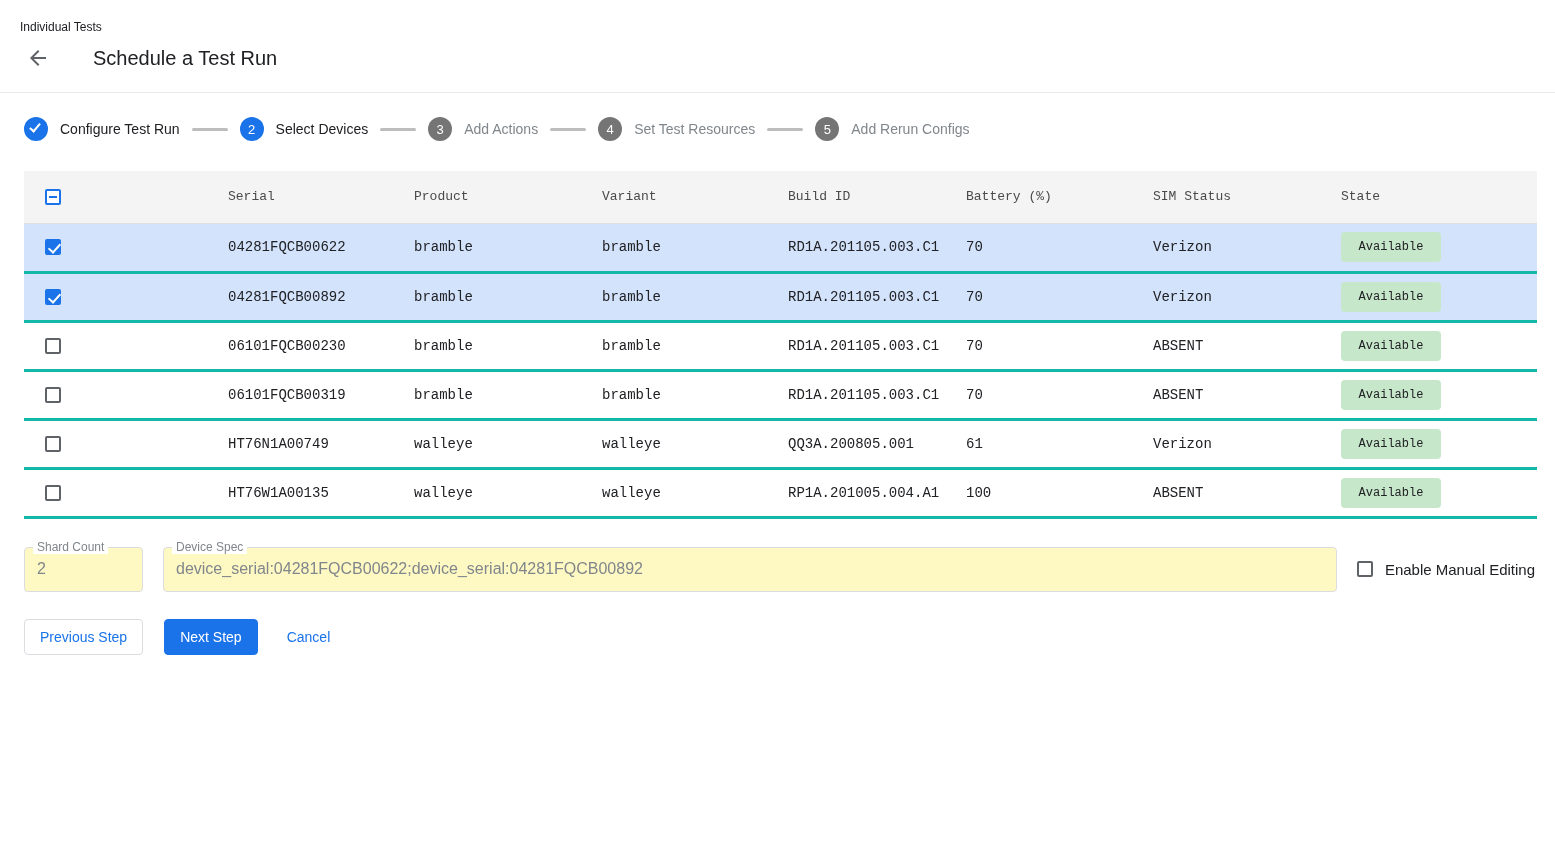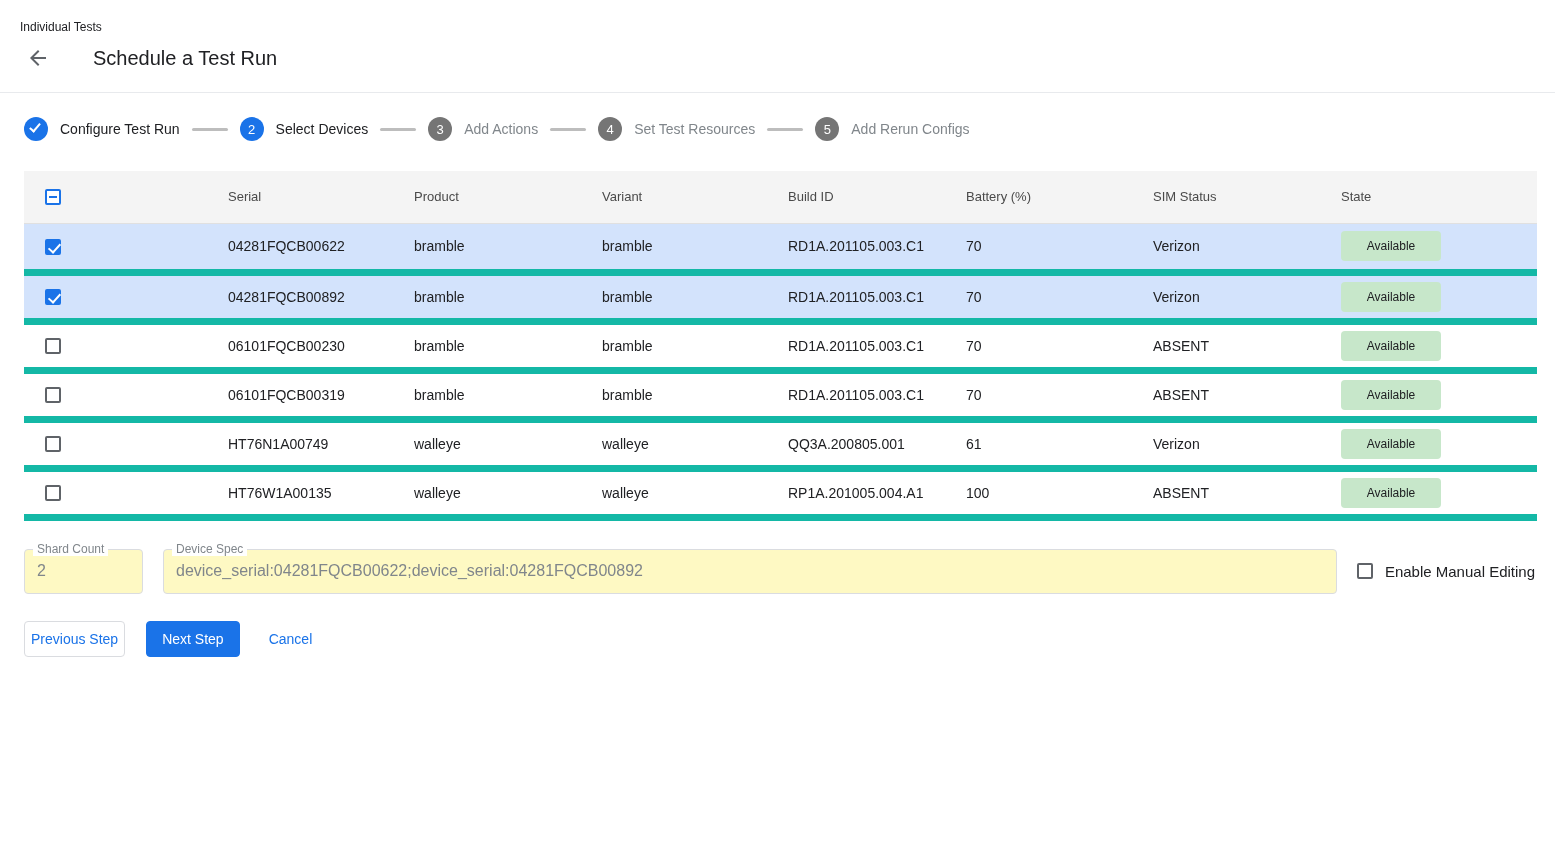--- a/index.html
+++ b/index.html
@@ -34,27 +34,27 @@
   .connector { width:36px; height:3px; border-radius:2px; background:#bdbdbd; margin:0 12px; flex:0 0 auto; }
   .check-icon {
     position:absolute; left:8px; top:4px;
     width:6px; height:11px;
     border:solid #fff; border-width:0 2px 2px 0;
     transform:rotate(40deg);
   }
 
   
   .table-wrap { margin:0 18px 0 24px; }
-  table { border-collapse:collapse; table-layout:fixed; width:1513px; }
+  table { border-collapse:collapse; table-layout:fixed; width:1513px;font-family:Liberation Mono, monospace; }
   thead th {
     background:#f4f4f4; height:52px;
     font-weight:400; font-size:13px; color:#4a4a4a;
     text-align:left; border-bottom:1px solid #e0e0e0;
   }
-  tbody td { height:49px; font-size:14px; color:#202124; border-bottom:7px solid #14b8a6; background:#fff; }
+  tbody td { height:49px; font-size:14px; color:#202124; border-bottom:3px solid #14b8a6; background:#fff; }
   td:first-child, th:first-child { padding-left:21px; }
   tr.selected td { background:#d3e3fc; }
 
   .cb {
     display:inline-block; width:16px; height:16px;
     border:2px solid #5f6368; border-radius:2px;
     position:relative; cursor:pointer; vertical-align:middle; background:#fff;
   }
   .cb.checked { background:#1a73e8; border-color:#1a73e8; }
   .cb.checked::after {
@@ -88,21 +88,21 @@
     padding:0 12px; font-size:16px; color:#80868b; font-family:inherit; border-radius:4px;
   }
   .shard-field { width:119px; flex:0 0 auto; }
   .spec-field { flex:1 1 auto; }
   .manual-edit { display:flex; align-items:center; gap:12px; flex:0 0 auto; cursor:pointer; padding-right:2px; }
   .manual-edit-label { font-size:15px; color:#202124; }
 
   
   .actions { display:flex; align-items:center; gap:21px; margin:27px 24px 0; }
   .btn { height:36px; border-radius:4px; font-size:14px; font-weight:500; font-family:inherit; cursor:pointer; }
-  .btn-outline { padding:0 6px; background:#fff; border:1px solid #dadce0; color:#1a73e8; }
+  .btn-outline { padding:0 15px; background:#fff; border:1px solid #dadce0; color:#1a73e8; }
   .btn-filled { padding:0 15px; background:#1a73e8; border:1px solid #1a73e8; color:#fff; }
   .btn-text { padding:0 8px; background:transparent; border:none; color:#1a73e8; }
 </style>
 </head>
 <body>
 
 <div class="page-header">
   <div class="breadcrumb">Individual Tests</div>
   <div class="title-row">
     <button class="back-btn">

